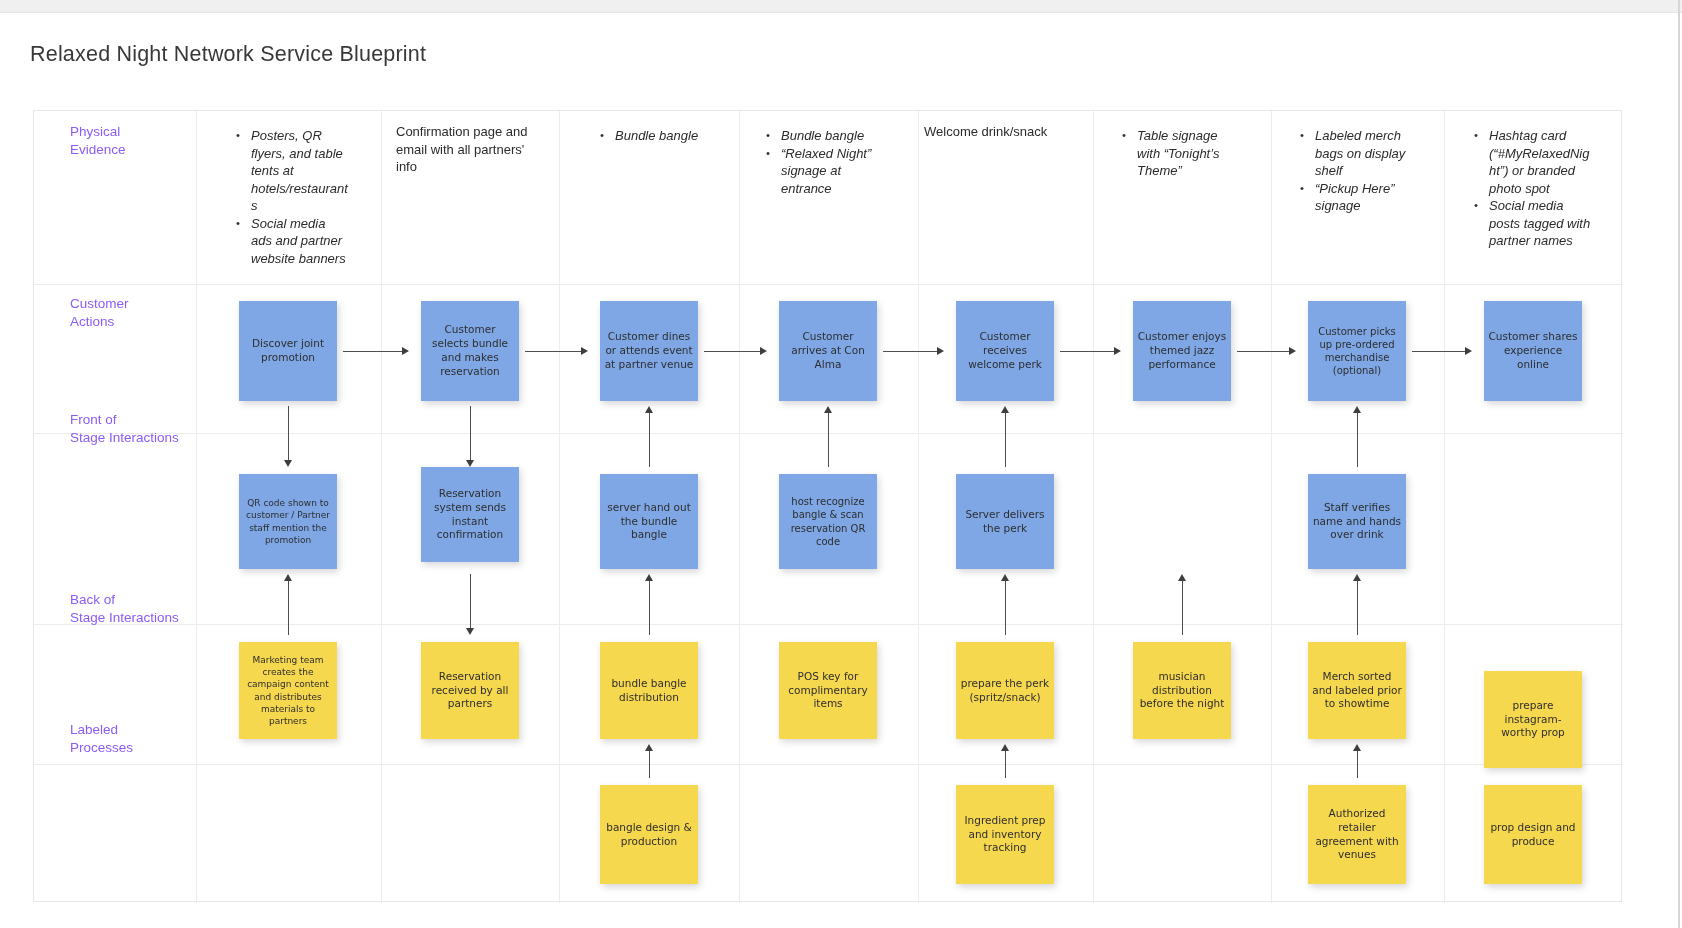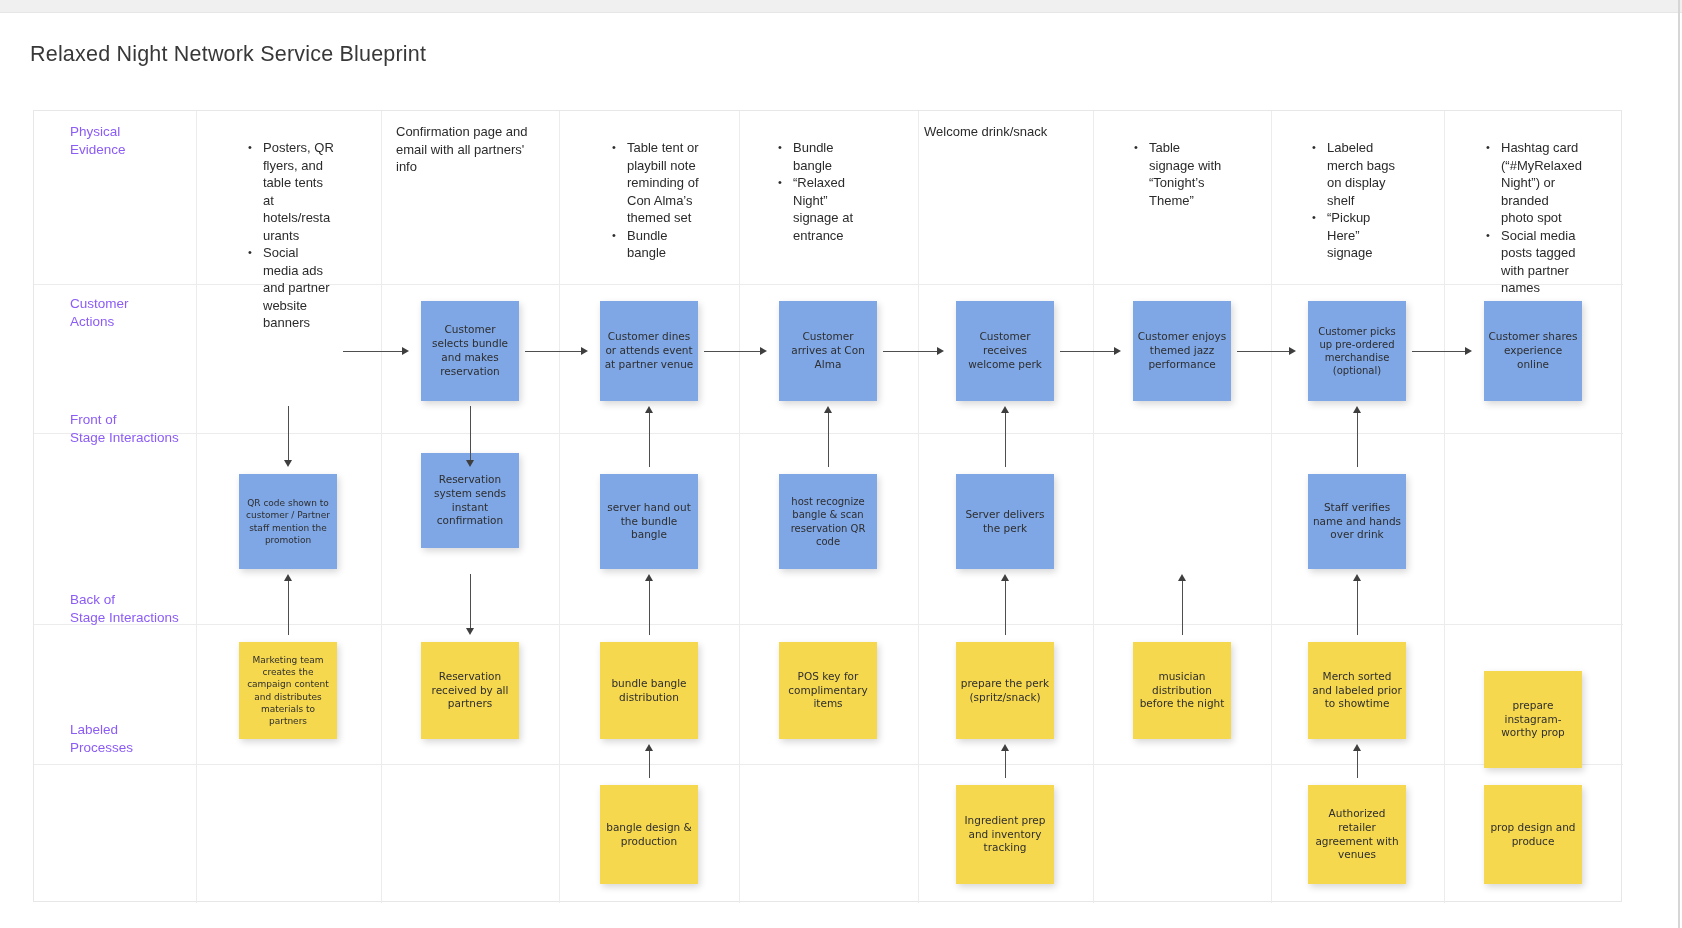--- a/index.html
+++ b/index.html
@@ -10,21 +10,21 @@
   .title{position:absolute;left:30px;top:42px;font-size:21.5px;font-weight:400;color:#383838;letter-spacing:.2px;}
 
   .table{position:absolute;left:33px;top:110px;width:1589px;height:792px;border:1px solid #e7e7e7;box-sizing:border-box;}
   .vline{position:absolute;top:0;width:1px;height:792px;background:#ececec;}
   .hline{position:absolute;left:0;height:1px;width:1589px;background:#ececec;}
 
   .rowlabel{position:absolute;left:26px;width:150px;font-size:13.5px;line-height:18px;color:#8b5cf6;margin-left:10px;}
   .rowlabel span{display:block;}
 
   .pe{position:absolute;font-size:13px;line-height:17.5px;color:#2b2b2b;}
-  .pe ul{margin:16px;padding:0;list-style:none;}
+  .pe ul{margin:4px;padding:0;list-style:none;font-style:italic;}
   .pe li{position:relative;padding-left:17px;overflow-wrap:anywhere;}
   .pe li::before{content:"\2022";position:absolute;left:2px;top:0;font-size:11px;}
   .pe.plain{overflow-wrap:anywhere;}
 
   .sticky{position:absolute;width:98px;display:flex;align-items:center;justify-content:center;
           text-align:center;padding:4px;box-sizing:border-box;
           font-family:"DejaVu Sans",sans-serif;font-size:10.5px;line-height:1.32;color:#2e2e2e;
           box-shadow:2px 3px 7px rgba(0,0,0,0.16);}
   .sticky.blue{background:#7fa7e6;}
   .sticky.yellow{background:#f6d84f;}
@@ -83,21 +83,20 @@
 
     <div class="pe" style="left:196px;top:12px;width:122px">
       <ul>
         <li>Posters, QR flyers, and table tents at hotels/restaurants</li>
         <li>Social media ads and partner website banners</li>
       </ul>
     </div>
     <div class="pe plain" style="left:362px;top:12px;width:152px">Confirmation page and email with all partners' info</div>
     <div class="pe" style="left:560px;top:12px;width:122px">
       <ul>
-        <li>Table tent or playbill note reminding of Con Alma’s themed set</li>
         <li>Bundle bangle</li>
       </ul>
     </div>
     <div class="pe" style="left:726px;top:12px;width:126px">
       <ul>
         <li>Bundle bangle</li>
         <li>“Relaxed Night” signage at entrance</li>
       </ul>
     </div>
     <div class="pe plain" style="left:890px;top:12px;width:160px">Welcome drink/snack</div>
@@ -112,30 +111,31 @@
         <li>“Pickup Here” signage</li>
       </ul>
     </div>
     <div class="pe" style="left:1434px;top:12px;width:132px">
       <ul>
         <li>Hashtag card (“#MyRelaxedNight”) or branded photo spot</li>
         <li>Social media posts tagged with partner names</li>
       </ul>
     </div>
 
+    <div class="sticky blue" style="left:205px;top:190px;height:100px">Discover joint promotion</div>
     <div class="sticky blue" style="left:387px;top:190px;height:100px">Customer selects bundle and makes reservation</div>
     <div class="sticky blue" style="left:566px;top:190px;height:100px">Customer dines or attends event at partner venue</div>
     <div class="sticky blue" style="left:745px;top:190px;height:100px">Customer arrives at Con Alma</div>
     <div class="sticky blue" style="left:1099px;top:190px;height:100px">Customer enjoys themed jazz performance</div>
     <div class="sticky blue" style="left:922px;top:190px;height:100px">Customer receives welcome perk</div>
     <div class="sticky blue mid" style="left:1274px;top:190px;height:100px">Customer picks up pre-ordered merchandise (optional)</div>
     <div class="sticky blue" style="left:1450px;top:190px;height:100px">Customer shares experience online</div>
 
     <div class="sticky blue small" style="left:205px;top:363px;height:95px">QR code shown to customer / Partner staff mention the promotion</div>
-    <div class="sticky blue" style="left:387px;top:342px;height:95px">Reservation system sends instant confirmation</div>
+    <div class="sticky blue" style="left:387px;top:356px;height:95px">Reservation system sends instant confirmation</div>
     <div class="sticky blue" style="left:566px;top:363px;height:95px">server hand out the bundle bangle</div>
     <div class="sticky blue mid" style="left:745px;top:363px;height:95px">host recognize bangle &amp; scan reservation QR code</div>
     <div class="sticky blue" style="left:922px;top:363px;height:95px">Server delivers the perk</div>
     <div class="sticky blue" style="left:1274px;top:363px;height:95px">Staff verifies name and hands over drink</div>
 
     <div class="sticky yellow small" style="left:205px;top:531px;height:97px">Marketing team creates the campaign content and distributes materials to partners</div>
     <div class="sticky yellow" style="left:387px;top:531px;height:97px">Reservation received by all partners</div>
     <div class="sticky yellow" style="left:566px;top:531px;height:97px">bundle bangle distribution</div>
     <div class="sticky yellow" style="left:745px;top:531px;height:97px">POS key for complimentary items</div>
     <div class="sticky yellow" style="left:922px;top:531px;height:97px">prepare the perk (spritz/snack)</div>

